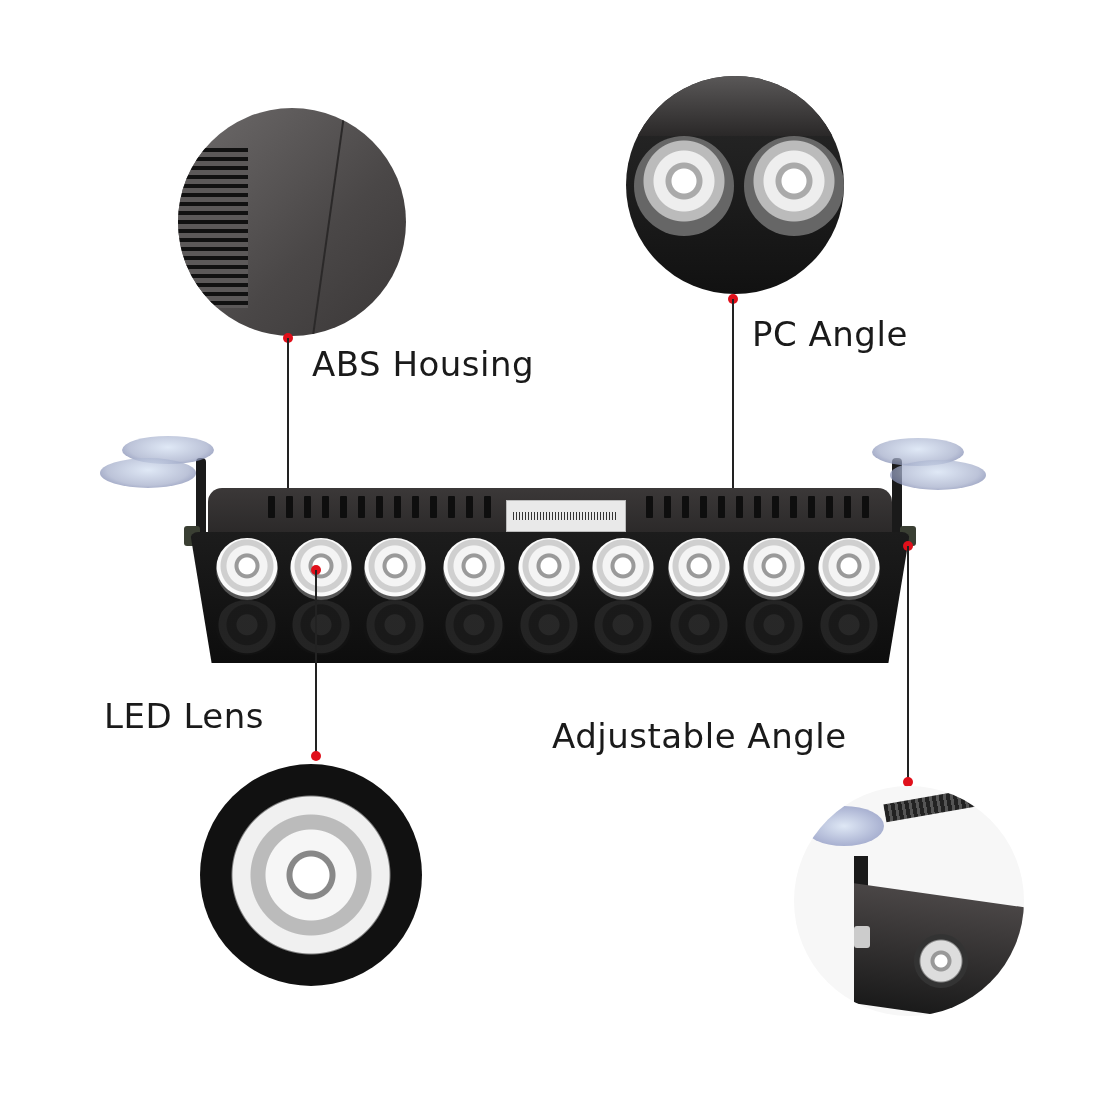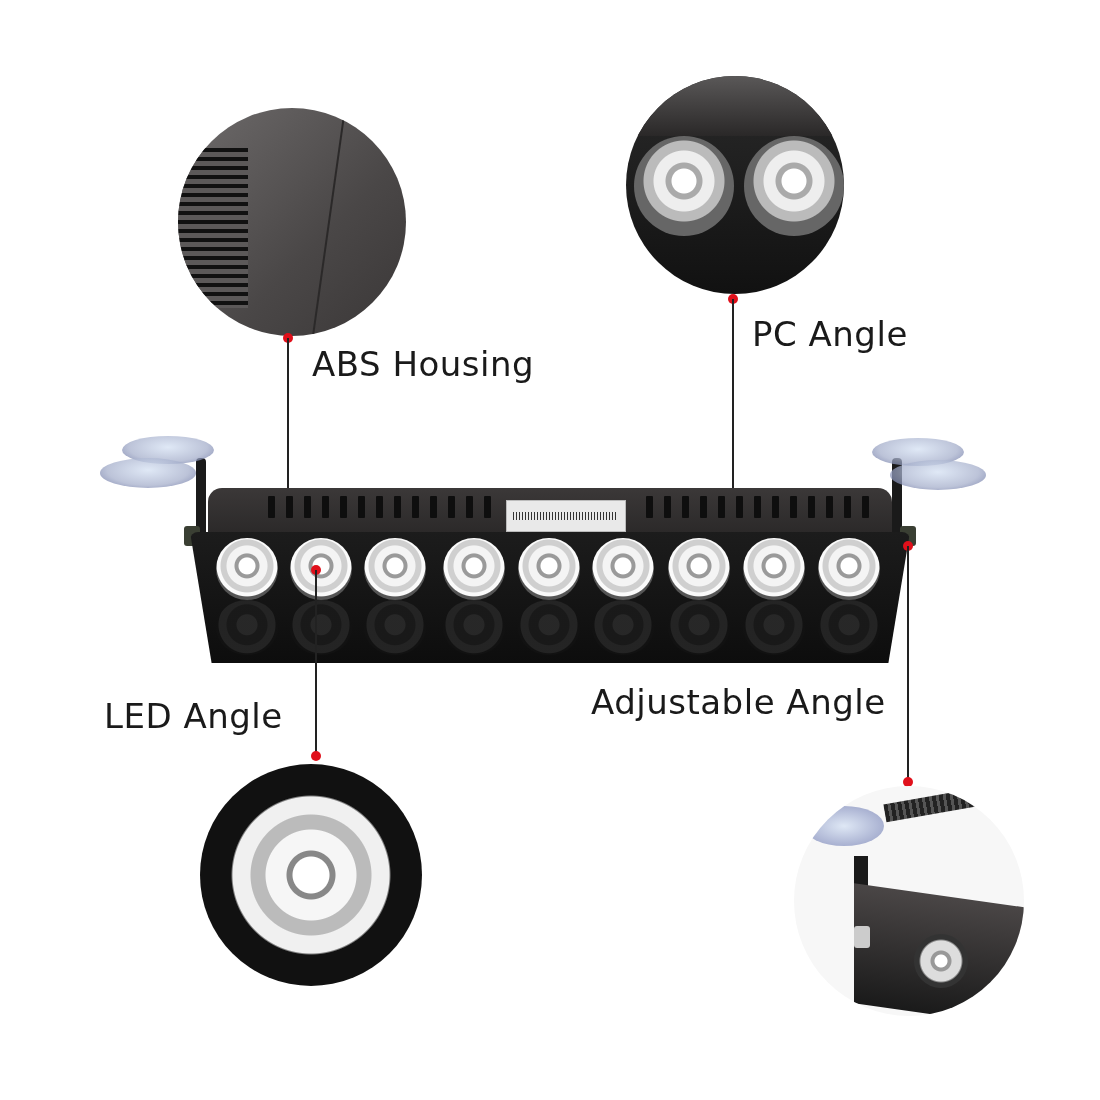--- a/index.html
+++ b/index.html
@@ -101,27 +101,27 @@
 </div>
 
 <div class="suction" style="left:122px;top:436px;width:92px;height:28px;"></div>
 <div class="suction" style="left:100px;top:458px;width:96px;height:30px;"></div>
 <div class="suction" style="left:872px;top:438px;width:92px;height:28px;"></div>
 <div class="suction" style="left:890px;top:460px;width:96px;height:30px;"></div>
 
 <div class="dot" style="left:316px;top:570px;"></div>
 <div class="line" style="left:315px;top:570px;height:186px;"></div>
 <div class="dot" style="left:316px;top:756px;"></div>
-<div class="label" style="left:104px;top:696px;">LED Angle</div>
+<div class="label" style="left:104px;top:696px;">LED Lens</div>
 <div class="circle" style="left:200px;top:764px;width:222px;height:222px;background:radial-gradient(circle at 50% 50%,#fff 0 18px,#888 19px 24px,#f6f6f6 25px 45px,#bbb 46px 60px,#f0f0f0 61px 78px,#111 80px);"></div>
 
 <div class="dot" style="left:908px;top:546px;"></div>
 <div class="line" style="left:907px;top:546px;height:236px;"></div>
 <div class="dot" style="left:908px;top:782px;"></div>
-<div class="label" style="left:552px;top:682px;margin-left:39px;">Adjustable Angle</div>
+<div class="label" style="left:552px;top:716px;">Adjustable Angle</div>
 <div class="circle" style="left:794px;top:786px;width:230px;height:230px;background:#f7f7f7;">
   <div style="position:absolute;left:10px;top:20px;width:80px;height:40px;border-radius:50%;background:radial-gradient(rgba(220,230,245,.9),rgba(120,130,180,.8));"></div>
   <div style="position:absolute;left:90px;top:8px;width:120px;height:18px;background:repeating-linear-gradient(90deg,#222 0 4px,#555 4px 7px);transform:rotate(-10deg);"></div>
   <div style="position:absolute;left:60px;top:70px;width:14px;height:80px;background:#1a1a1a;"></div>
   <div style="position:absolute;left:60px;top:110px;width:180px;height:120px;background:linear-gradient(#4a4646,#1a1a1a);transform:skewY(8deg);"></div>
   <div style="position:absolute;left:120px;top:148px;width:54px;height:54px;border-radius:50%;background:radial-gradient(#fff 0 6px,#999 7px 10px,#ddd 11px 20px,#333 22px);"></div>
   <div style="position:absolute;left:60px;top:140px;width:16px;height:22px;background:#ccc;border-radius:3px;"></div>
 </div>
 
 </body></html>

